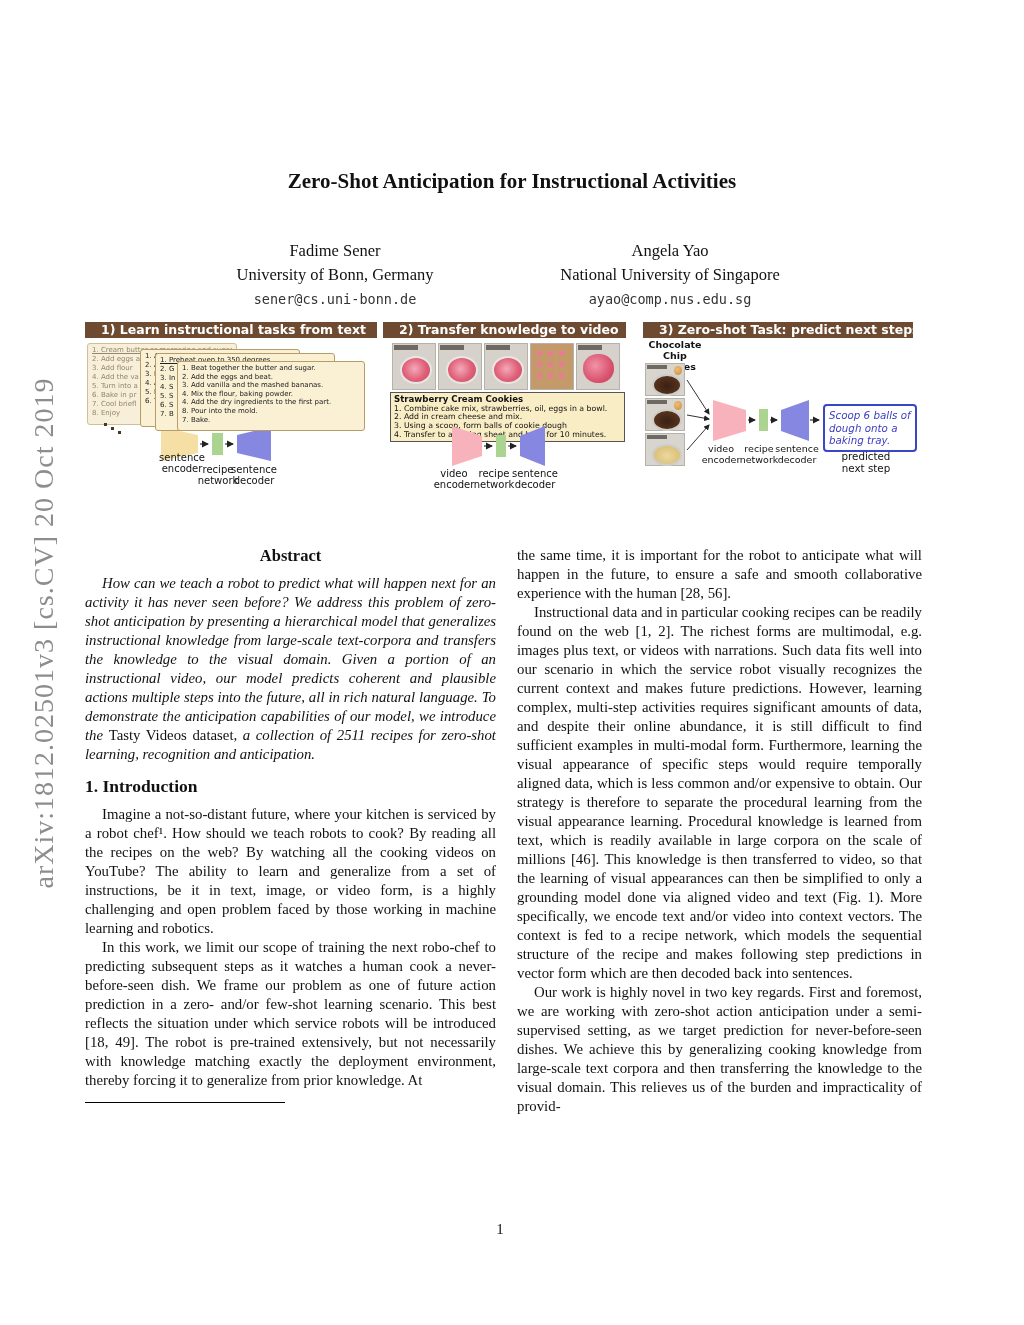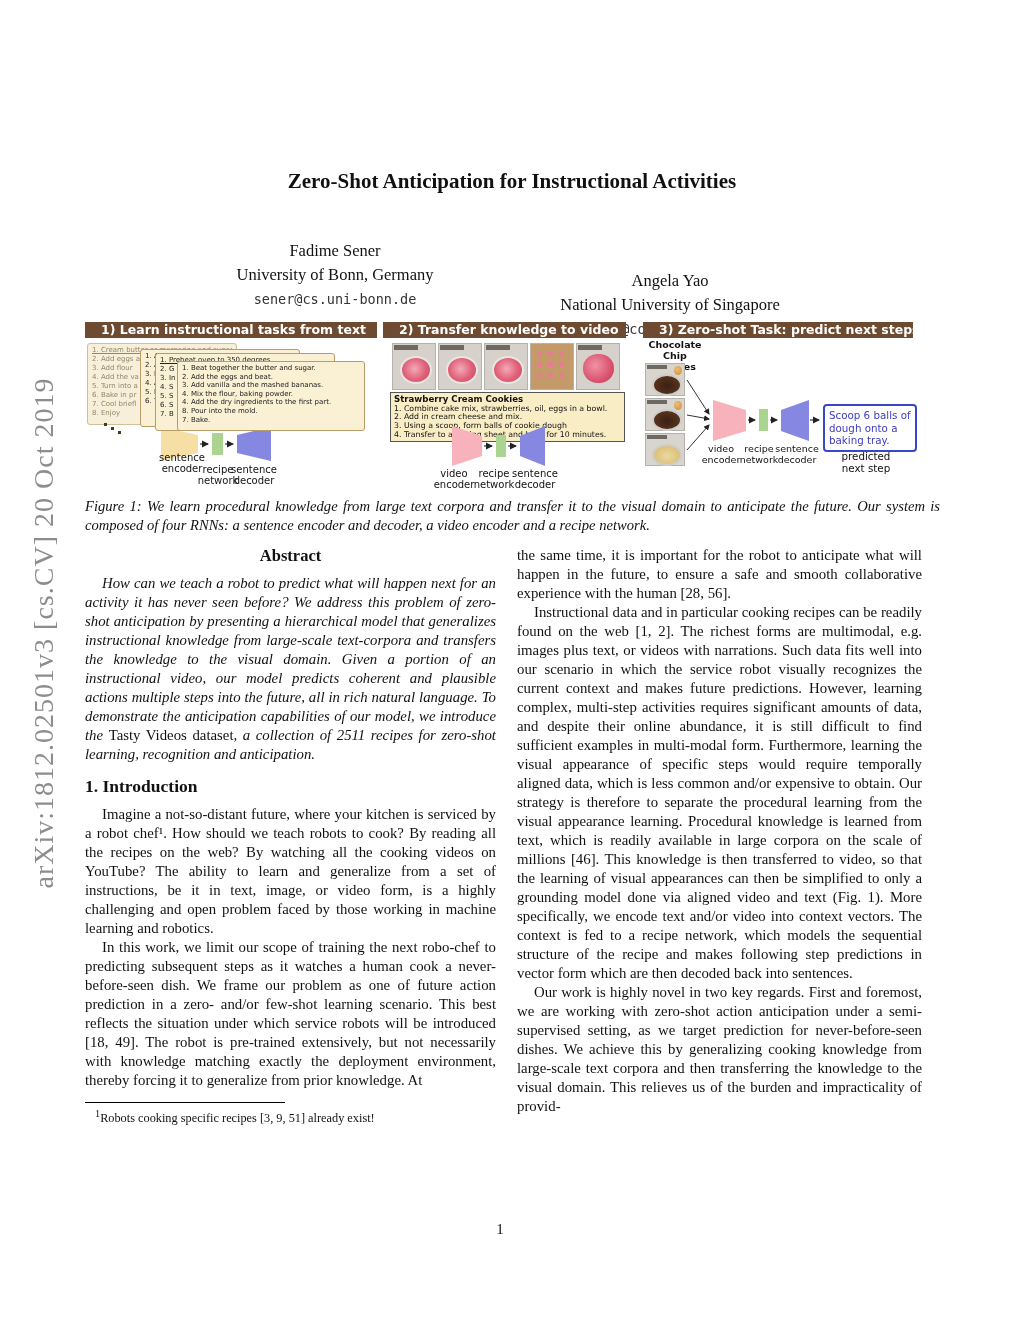--- a/index.html
+++ b/index.html
@@ -9,21 +9,21 @@
   
   .arxiv-strip{position:absolute;left:44px;top:633px;
     transform:translate(-50%,-50%) rotate(-90deg);
     font-family:"Liberation Serif",serif;font-size:28px;color:#8d8d8d;
     white-space:nowrap;letter-spacing:1px;}
 
   
   .title{position:absolute;left:0;top:169px;width:1024px;text-align:center;
          font-size:21px;font-weight:bold;}
   .author{position:absolute;top:241px;width:320px;text-align:center;}
-  .author-0{left:175px;} .author-1{left:510px;margin-top:30px;}
+  .author-0{left:175px;} .author-1{left:510px;}
   .author .name{font-size:16.5px;margin-bottom:4px;}
   .author .affil{font-size:16.5px;margin-bottom:6px;}
   .author .email{font-family:"DejaVu Sans Mono",monospace;font-size:13.5px;color:#333;}
 
   
   .panel{position:absolute;top:322px;font-family:"DejaVu Sans",sans-serif;}
   .panel-1{left:85px;width:292px;height:172px;}
   .panel-2{left:383px;width:243px;height:172px;}
   .panel-3{left:643px;width:270px;height:172px;}
   .panel-header{height:16px;background:#6d4a30;color:#fff;font-weight:bold;
@@ -84,21 +84,21 @@
   .cframe::before{content:"";position:absolute;left:1px;top:1px;height:4px;width:20px;background:#6e6a63;}
   .cframe::after{content:"";position:absolute;left:6px;top:10px;width:26px;height:18px;border-radius:50%;
     background:radial-gradient(ellipse at 50% 55%,#3a2014 0%,#57331d 70%,#7a5a3a 100%);
     border:2px solid #cfcdc8;}
   .cframe .egg{position:absolute;right:2px;top:2px;width:8px;height:9px;border-radius:50%;
     background:radial-gradient(circle at 40% 35%,#eebd7a,#cf8a33);}
   .cframe.c3::after{background:radial-gradient(ellipse at 50% 55%,#ead9a0 0%,#dcc178 70%,#b89b55 100%);}
 
   .pred-box{position:absolute;left:180px;top:82px;width:82px;background:#fff;
     border:2px solid #3a46c8;border-radius:4px;color:#3c3cc0;
-    font-size:10.3px;line-height:12.5px;padding:3px 4px;}
+    font-size:10.3px;line-height:12.5px;padding:3px 4px;font-style:italic;}
   .pred-caption{position:absolute;left:223px;top:128px;width:58px;transform:translateX(-50%);
     text-align:center;font-size:10.3px;line-height:12px;color:#111;}
 
   
   .fig-caption{position:absolute;left:85px;top:497px;width:855px;
     font-style:italic;font-size:14.6px;line-height:18.5px;text-align:justify;}
 
   
   .col{position:absolute;top:546px;font-size:14.8px;line-height:19px;text-align:justify;}
   .col-l{left:85px;width:411px;}
@@ -271,32 +271,30 @@
     </svg>
 
     <div class="pred-box">Scoop 6 balls of dough onto a baking tray.</div>
     <div class="pred-caption">predicted next step</div>
 
     <div class="shape-label" style="left:78px;top:121px;width:46px;font-size:9.5px;">video encoder</div>
     <div class="shape-label" style="left:116px;top:121px;width:46px;font-size:9.5px;">recipe network</div>
     <div class="shape-label" style="left:154px;top:121px;width:46px;font-size:9.5px;">sentence decoder</div>
   </div>
 
-  <div class="fig-caption">Figure 1: We learn procedural knowledge from large text corpora and transfer it to the visual domain to anticipate the future. Our system is composed of four RNNs: a sentence encoder and decoder, a video encoder and a recipe network.</div>
 
   <div class="col col-l">
     <div class="abs-head">Abstract</div>
     <p class="body abs-text"><span>How can we teach a robot to predict what will happen next for an activity it has never seen before?  We address this problem of zero-shot anticipation by presenting a hierarchical model that generalizes instructional knowledge from large-scale text-corpora and transfers the knowledge to the visual domain. Given a portion of an instructional video, our model predicts coherent and plausible actions multiple steps into the future, all in rich natural language. To demonstrate the anticipation capabilities of our model, we introduce the </span><span class="roman">Tasty Videos dataset</span><span>, a collection of 2511 recipes for zero-shot learning, recognition and anticipation.</span></p>
 
     <div class="sec-head">1. Introduction</div>
     <p class="body">Imagine a not-so-distant future, where your kitchen is serviced by a robot chef¹.  How should we teach robots to cook? By reading all the recipes on the web? By watching all the cooking videos on YouTube? The ability to learn and generalize from a set of instructions, be it in text, image, or video form, is a highly challenging and open problem faced by those working in machine learning and robotics.</p>
     <p class="body">In this work, we limit our scope of training the next robo-chef to predicting subsequent steps as it watches a human cook a never-before-seen dish. We frame our problem as one of future action prediction in a zero- and/or few-shot learning scenario. This best reflects the situation under which service robots will be introduced [18, 49]. The robot is pre-trained extensively, but not necessarily with knowledge matching exactly the deployment environment, thereby forcing it to generalize from prior knowledge. At</p>
 
     <div class="footnote-rule"></div>
-    <div class="footnote"><sup>1</sup><span>Robots cooking specific recipes [3, 9, 51] already exist!</span></div>
   </div>
 
   <div class="col col-r">
     <p class="body no-indent">the same time, it is important for the robot to anticipate what will happen in the future, to ensure a safe and smooth collaborative experience with the human [28, 56].</p>
     <p class="body">Instructional data and in particular cooking recipes can be readily found on the web [1, 2]. The richest forms are multimodal, e.g. images plus text, or videos with narrations. Such data fits well into our scenario in which the service robot visually recognizes the current context and makes future predictions. However, learning complex, multi-step activities requires significant amounts of data, and despite their online abundance, it is still difficult to find sufficient examples in multi-modal form. Furthermore, learning the visual appearance of specific steps would require temporally aligned data, which is less common and/or expensive to obtain. Our strategy is therefore to separate the procedural learning from the visual appearance learning. Procedural knowledge is learned from text, which is readily available in large corpora on the scale of millions [46]. This knowledge is then transferred to video, so that the learning of visual appearances can then be simplified to only a grounding model done via aligned video and text (Fig. 1). More specifically, we encode text and/or video into context vectors. The context is fed to a recipe network, which models the sequential structure of the recipe and makes following step predictions in vector form which are then decoded back into sentences.</p>
     <p class="body">Our work is highly novel in two key regards. First and foremost, we are working with zero-shot action anticipation under a semi-supervised setting, as we target prediction for never-before-seen dishes. We achieve this by generalizing cooking knowledge from large-scale text corpora and then transferring the knowledge to the visual domain. This relieves us of the burden and impracticality of provid-</p>
   </div>
 
   <div class="pageno">1</div>
 

